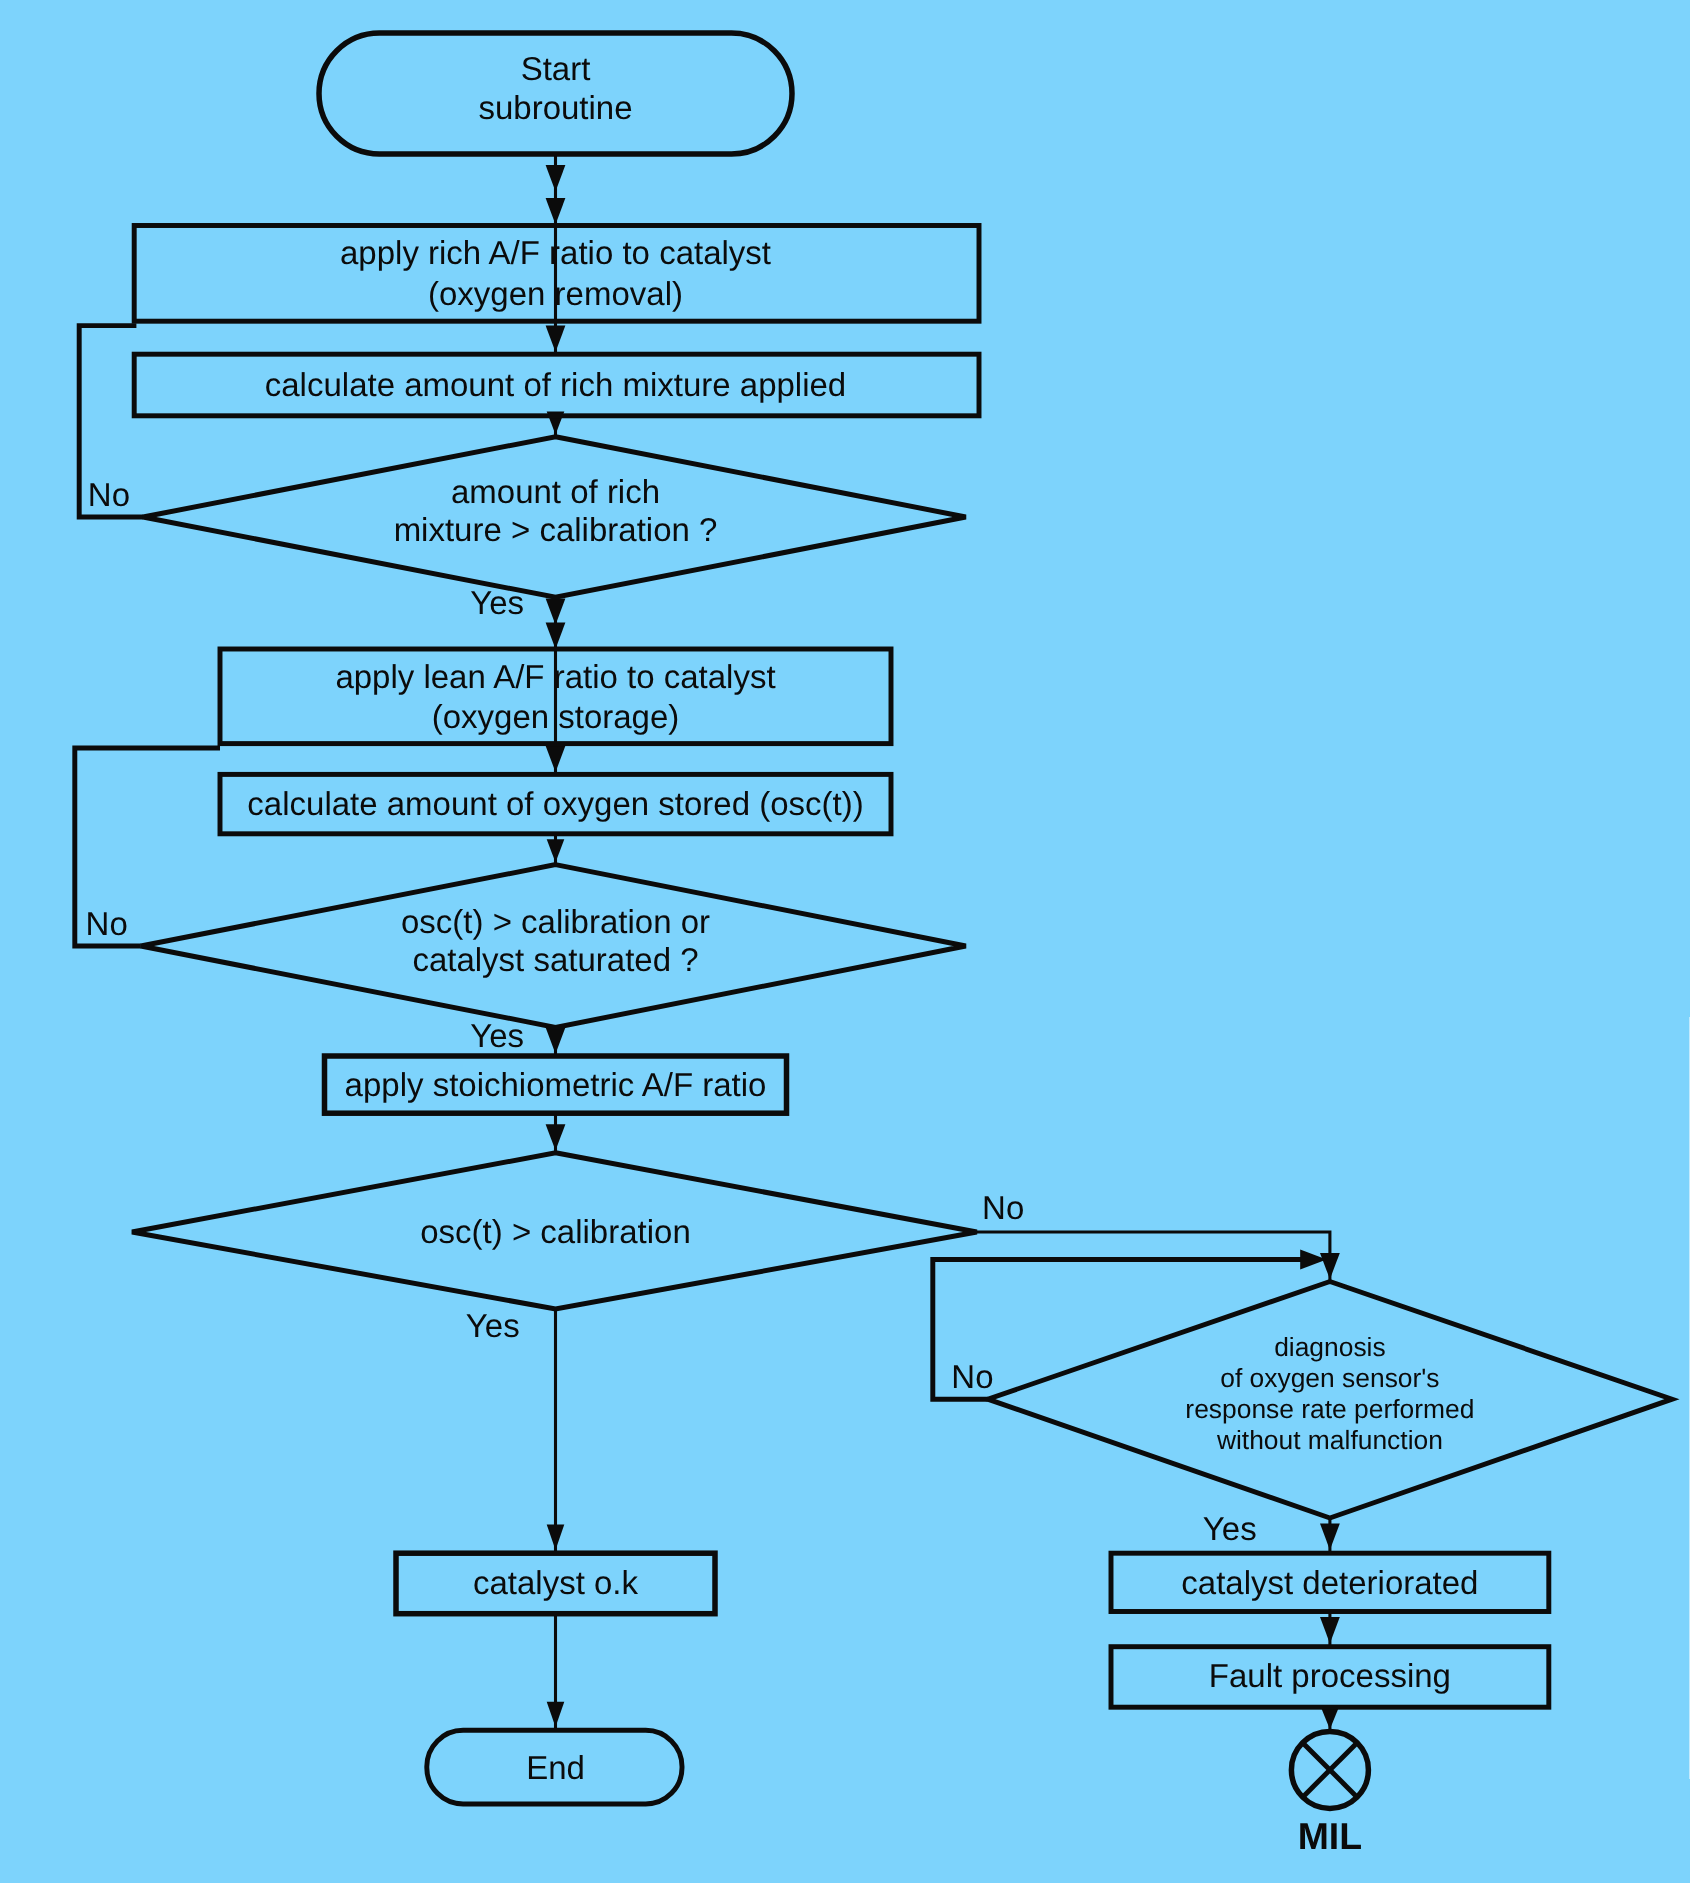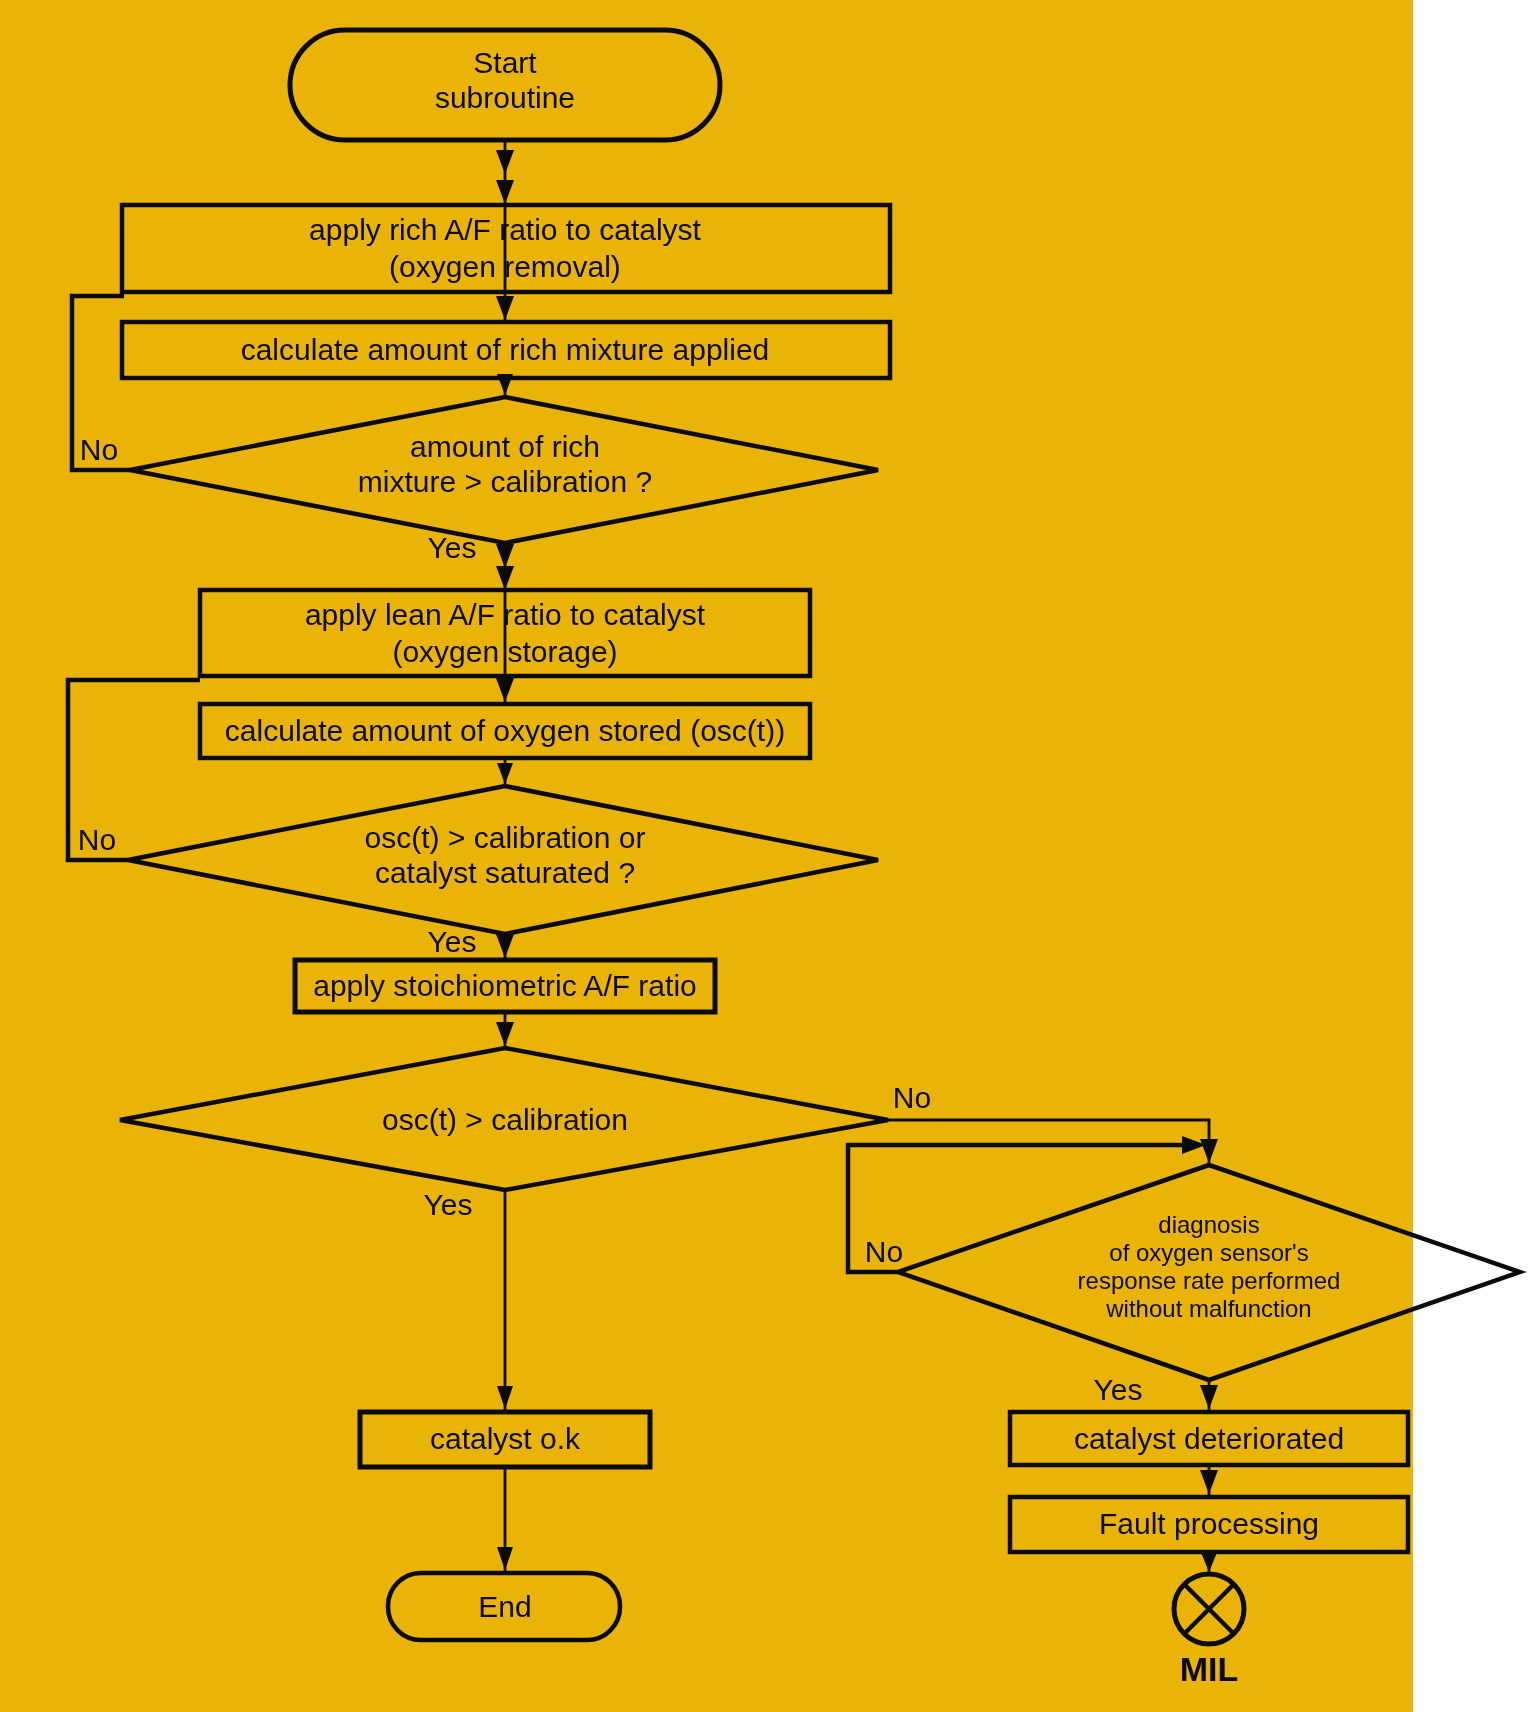--- a/index.html
+++ b/index.html
@@ -1,16 +1,16 @@
 <!DOCTYPE html>
 <html><head>
 <meta charset="utf-8">
 <style>
   html,body { margin:0; padding:0; background:#ffffff; }
-  #stage { position:relative; width:1413px; height:1712px; background:#eab308; }
+  #stage { position:relative; width:1536px; height:1712px; background:#7dd3fc; }
   svg { display:block; }
   .t      { font-family:"Liberation Sans", sans-serif; font-size:30px; fill:#0b0b0b; text-anchor:middle; }
   .t-sm   { font-family:"Liberation Sans", sans-serif; font-size:24px; fill:#0b0b0b; text-anchor:middle; }
   .t-mil  { font-family:"Liberation Sans", sans-serif; font-size:34px; font-weight:bold; fill:#0b0b0b; text-anchor:middle; }
   .shape  { fill:none; stroke:#0b0b0b; stroke-width:4.5; }
   .shape2 { fill:none; stroke:#0b0b0b; stroke-width:5;   }
   .thin   { fill:none; stroke:#0b0b0b; stroke-width:2.8; }
   .loop   { fill:none; stroke:#0b0b0b; stroke-width:4.5; }
   .head   { fill:#0b0b0b; stroke:none; }
 </style>

